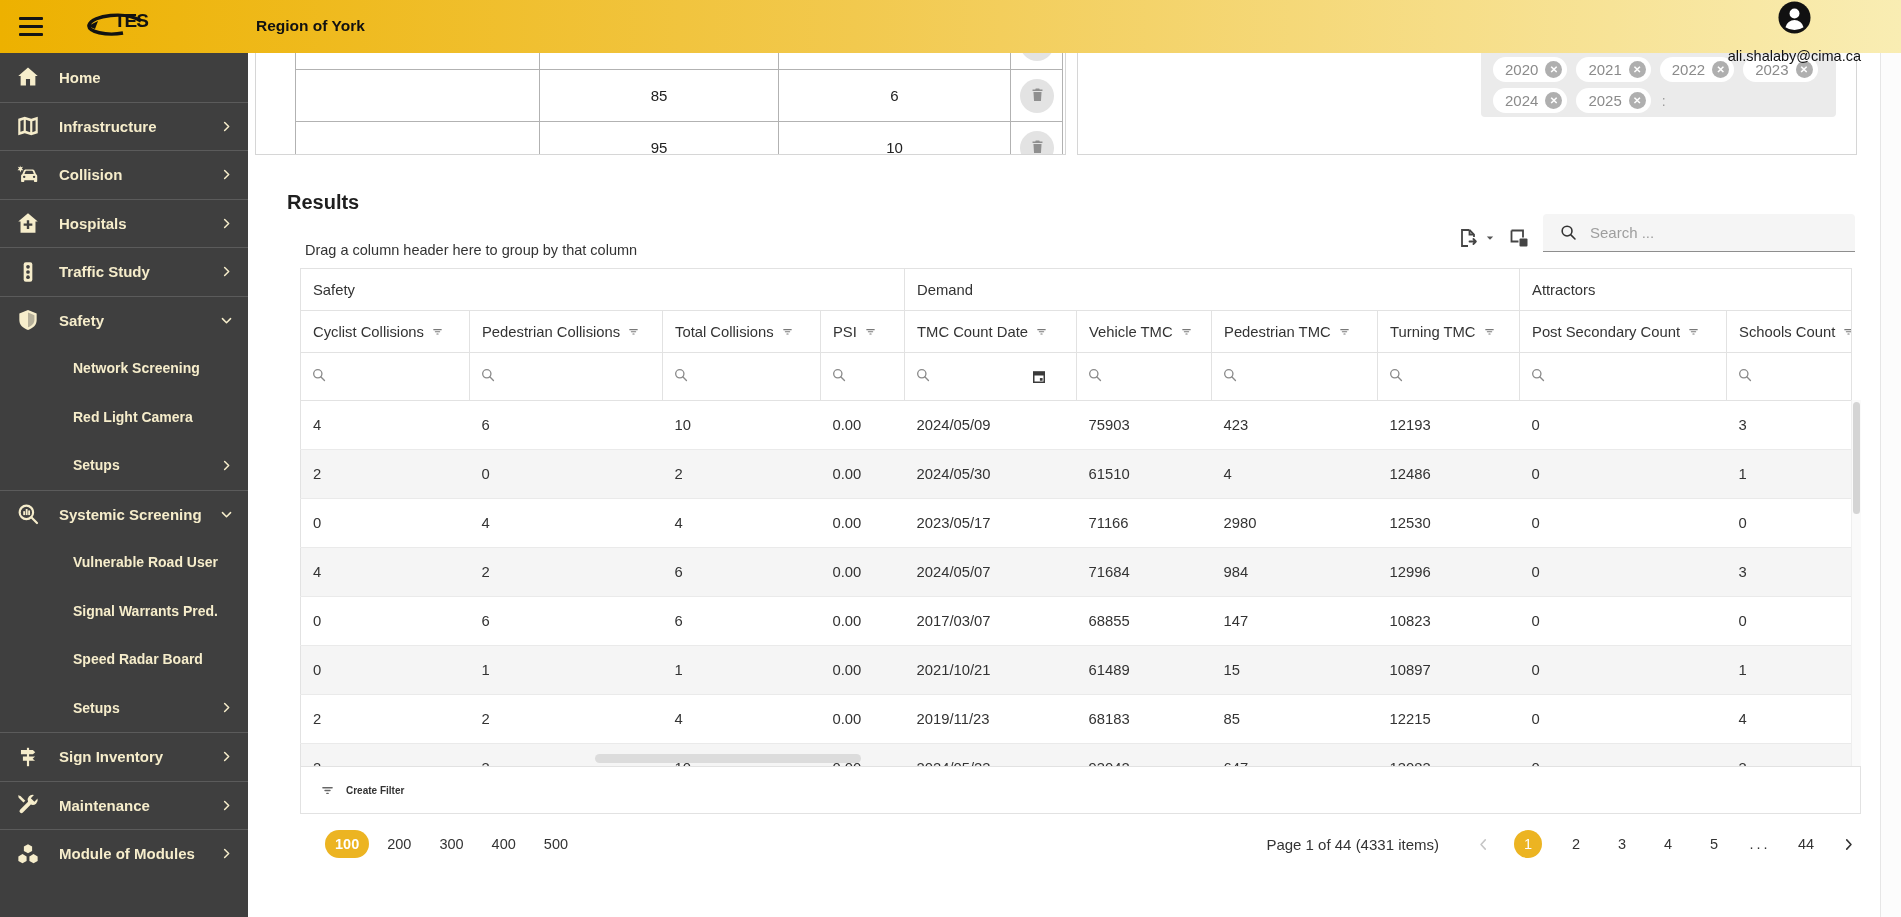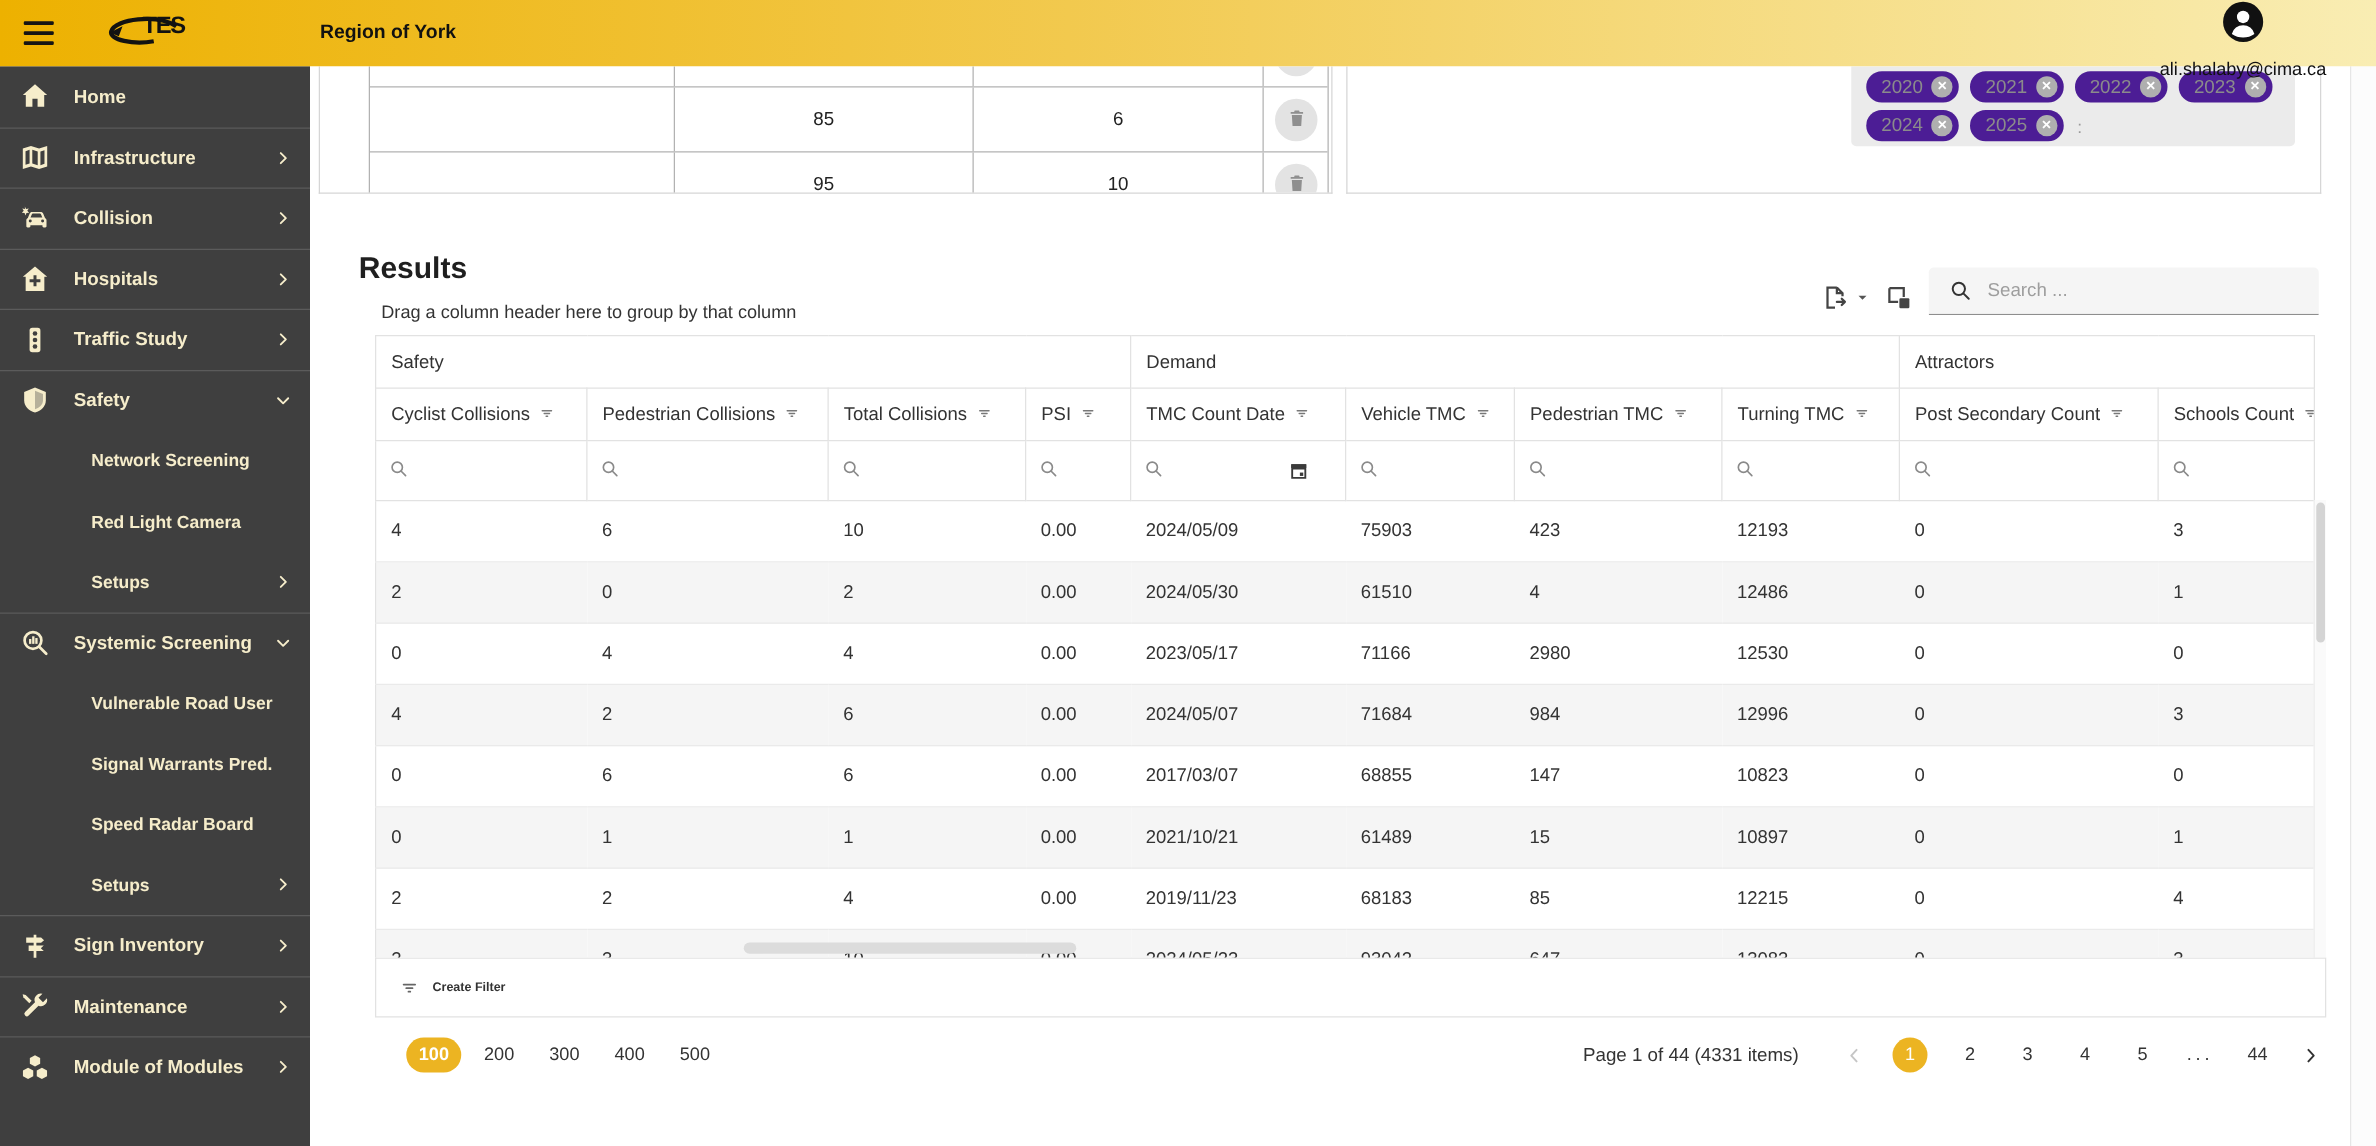--- a/index.html
+++ b/index.html
@@ -47,28 +47,28 @@
   .setup-row > div { border-right:1px solid #B2B2B2; display:flex; align-items:center; justify-content:center;
     font-size:15px; color:#222; }
   .setup-row > div:last-child { border-right:none; }
   .trash-btn { width:34px; height:34px; border-radius:50%; background:#E3E3E3; border:none; cursor:pointer;
     display:flex; align-items:center; justify-content:center; color:#8F8F8F; }
   .trash-btn svg { width:17px; height:17px; }
 
   .chips-box { position:absolute; left:403px; top:-10px; width:355px; height:74px;
     background:#EBEBEB; border-radius:4px; }
   .chip-row { position:absolute; left:12px; display:flex; gap:9px; align-items:center; }
-  .chip { height:25px; background:#4c1d95; border-radius:13px; color:#8B8B8B; font-size:15px;
+  .chip { height:25px; background:#ffffff; border-radius:13px; color:#8B8B8B; font-size:15px;
     display:inline-flex; align-items:center; padding:0 5px 0 12px; gap:7px; }
   .chip-x { width:17px; height:17px; border-radius:50%; background:#AFAFAF; color:#fff; border:none; cursor:pointer;
     font-size:10px; font-weight:700; display:flex; align-items:center; justify-content:center; line-height:1; }
   .chip-caret { color:#9A9A9A; font-size:14px; margin-left:2px; }
 
   
-  .results-title { position:absolute; left:39px; top:148px; font-size:24px; font-weight:700; color:#1F1F1F; }
+  .results-title { position:absolute; left:39px; top:138px; font-size:20px; font-weight:700; color:#1F1F1F; }
   .grid { position:absolute; left:52px; top:161px; width:1561px; }
   .grid-toolbar { position:relative; height:54px; }
   .group-hint { position:absolute; left:5px; top:28px; font-size:14.5px; color:#333; }
   .tb-btn { position:absolute; top:12px; background:none; border:none; cursor:pointer; color:#444;
     display:flex; align-items:center; }
   .tb-btn svg { width:24px; height:24px; }
   .btn-export { right:364px; }
   .btn-export .caret svg { width:14px; height:14px; margin-left:3px; color:#555; }
   .btn-chooser { right:330px; }
   .searchbox { position:absolute; right:6px; top:0; width:312px; height:38px; background:#F5F5F5;

